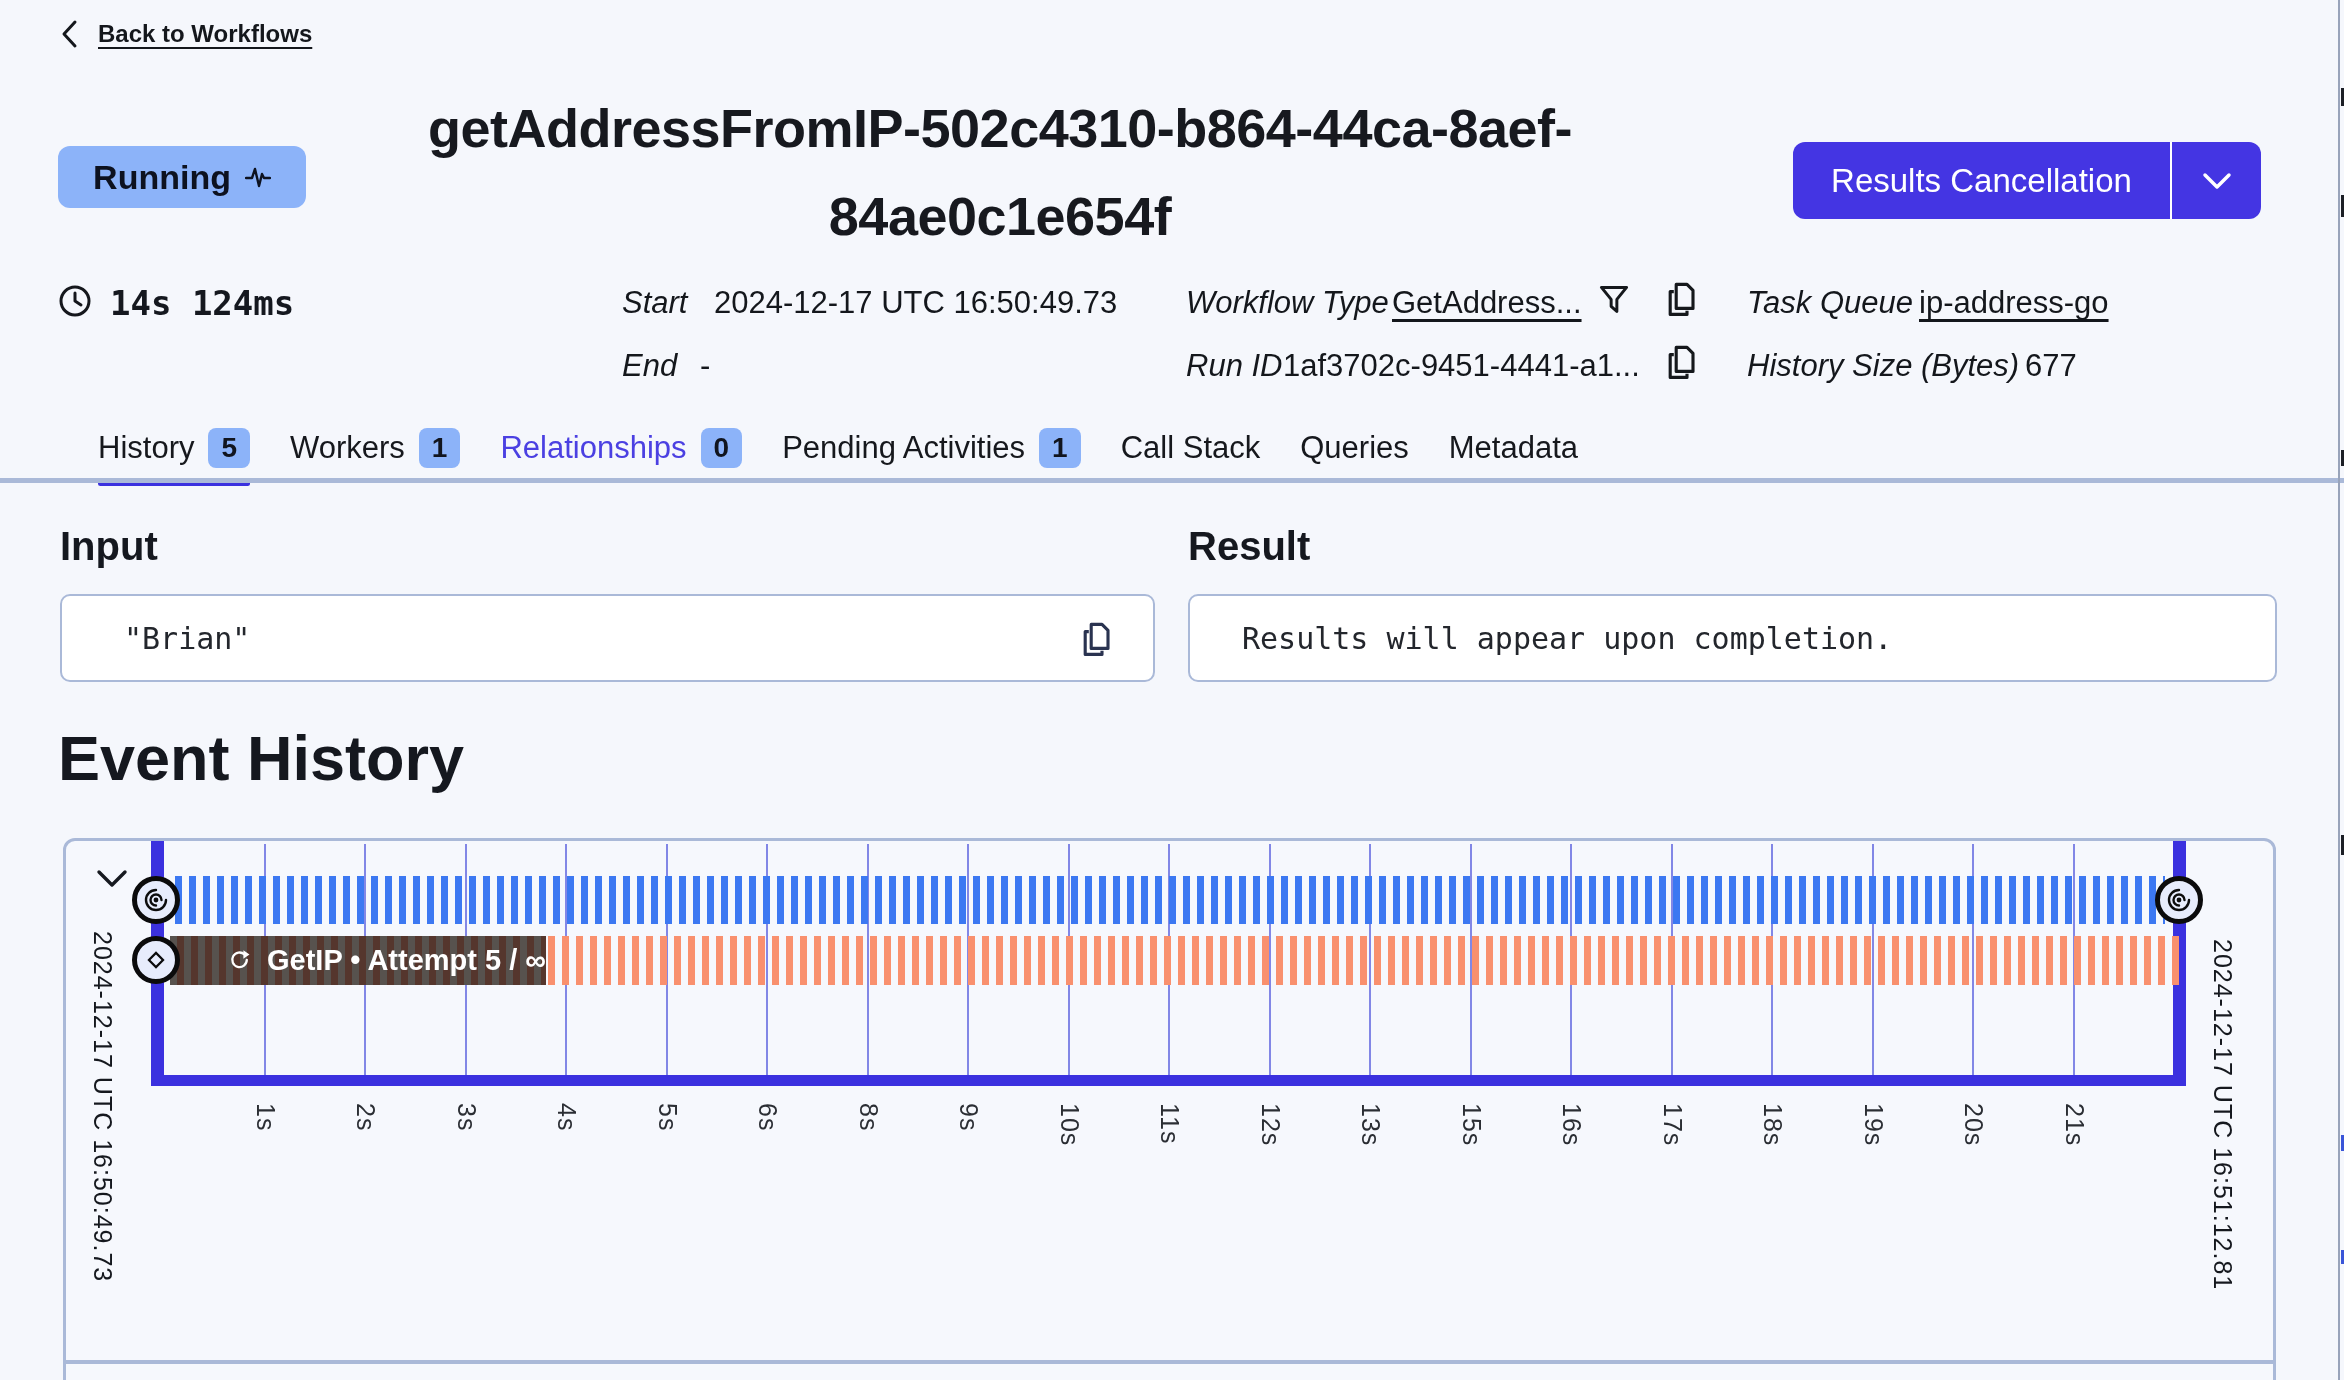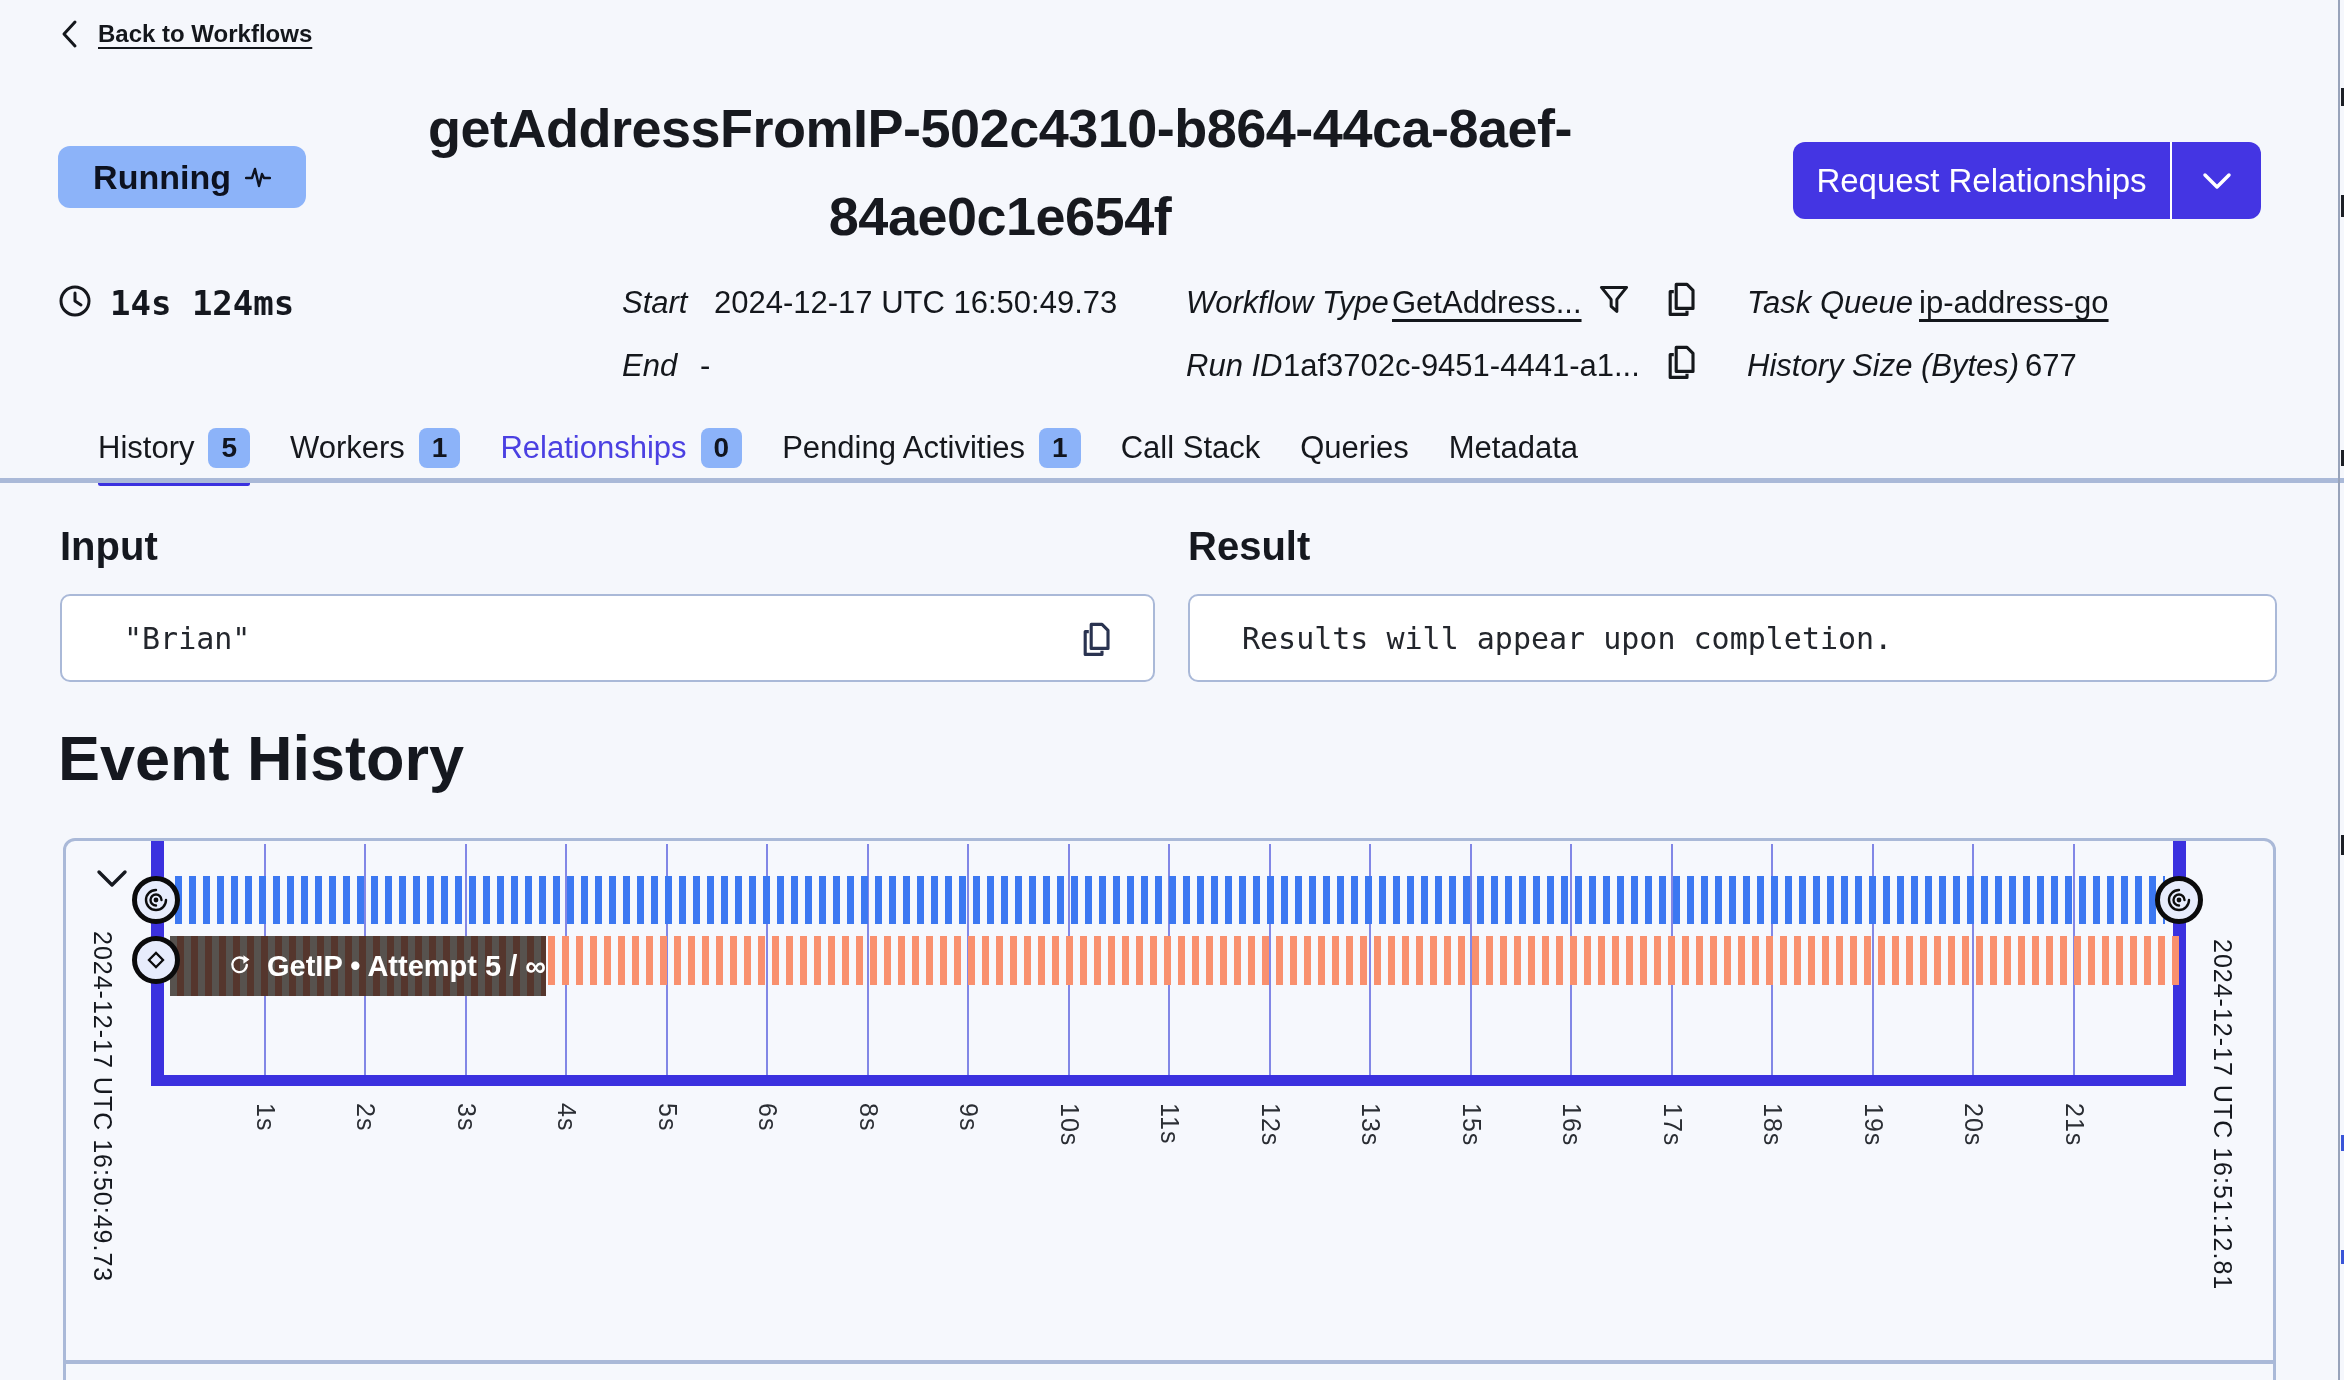--- a/index.html
+++ b/index.html
@@ -52,21 +52,21 @@
   .eh-h { left:58px; top:722px; font-size:63px; font-weight:700; }
   .panel { left:63px; top:838px; width:2213px; height:600px; border:3px solid #aab9d8;
     border-radius:12px; background:#f6f8fd; }
   .gridline { position:absolute; top:3px; height:231px; width:2px; background:#8287e6; }
   .tick { position:absolute; top:262px; writing-mode:vertical-rl; font-size:25px; color:#2b2e34; letter-spacing:1px; }
   .tbar { position:absolute; background:#3b31df; }
   .stripes-blue { position:absolute; left:109px; top:35px; width:1990px; height:48px;
     background:repeating-linear-gradient(90deg,#3c78f2 0 7px, rgba(0,0,0,0) 7px 14px); }
   .stripes-orange { position:absolute; left:104px; top:95px; width:2009px; height:49px;
     background:repeating-linear-gradient(90deg,#f9906e 0 7px, rgba(0,0,0,0) 7px 14px); }
-  .activity-label { position:absolute; left:104px; top:95px; width:376px; height:60px;
+  .activity-label { position:absolute; left:104px; top:95px; width:376px; height:49px;
     background:repeating-linear-gradient(90deg,#57524e 0 7px,#55362d 7px 14px);
     display:flex; align-items:center; gap:16px; padding-left:58px; cursor:pointer; }
   .activity-label span { color:#ffffff; font-size:29px; font-weight:700; white-space:nowrap; }
   .ev-circle { position:absolute; width:48px; height:48px; border-radius:50%;
     background:#e7ecfc; border:5px solid #0b0b0c; display:flex; align-items:center; justify-content:center; cursor:pointer; }
   .vts { position:absolute; writing-mode:vertical-rl; font-size:25px; color:#15181e; letter-spacing:1px; white-space:nowrap; }
   .panel-divider { position:absolute; left:-3px; top:519px; width:2213px; height:4px; background:#aab9d8; }
 
   
   .edge-line { left:2338px; top:0; width:2px; height:1380px; background:#98a3ba; }
@@ -90,21 +90,21 @@
   <h1 class="abs wf-title">getAddressFromIP-502c4310-b864-44ca-8aef-84ae0c1e654f</h1>
 
   <div class="abs status-badge">
     <span>Running</span>
     <svg width="26" height="26" viewBox="0 0 26 26">
       <polyline points="1,14 7,14 10,5 14,22 17,10 19,14 25,14" fill="none" stroke="#0d1220" stroke-width="2.4" stroke-linecap="round" stroke-linejoin="round"></polyline>
     </svg>
   </div>
 
   <div class="abs cancel-btn">
-    <div class="cancel-main">Request Relationships</div>
+    <div class="cancel-main">Results Cancellation</div>
     <div class="cancel-divider"></div>
     <div class="cancel-caret">
       <svg width="30" height="18" viewBox="0 0 30 18">
         <polyline points="3,3 15,15 27,3" fill="none" stroke="#ffffff" stroke-width="3.5" stroke-linecap="round" stroke-linejoin="round"></polyline>
       </svg>
     </div>
   </div>
 
   <div class="meta-item" style="left:58px; top:284px;">
     <svg width="34" height="34" viewBox="0 0 34 34">

